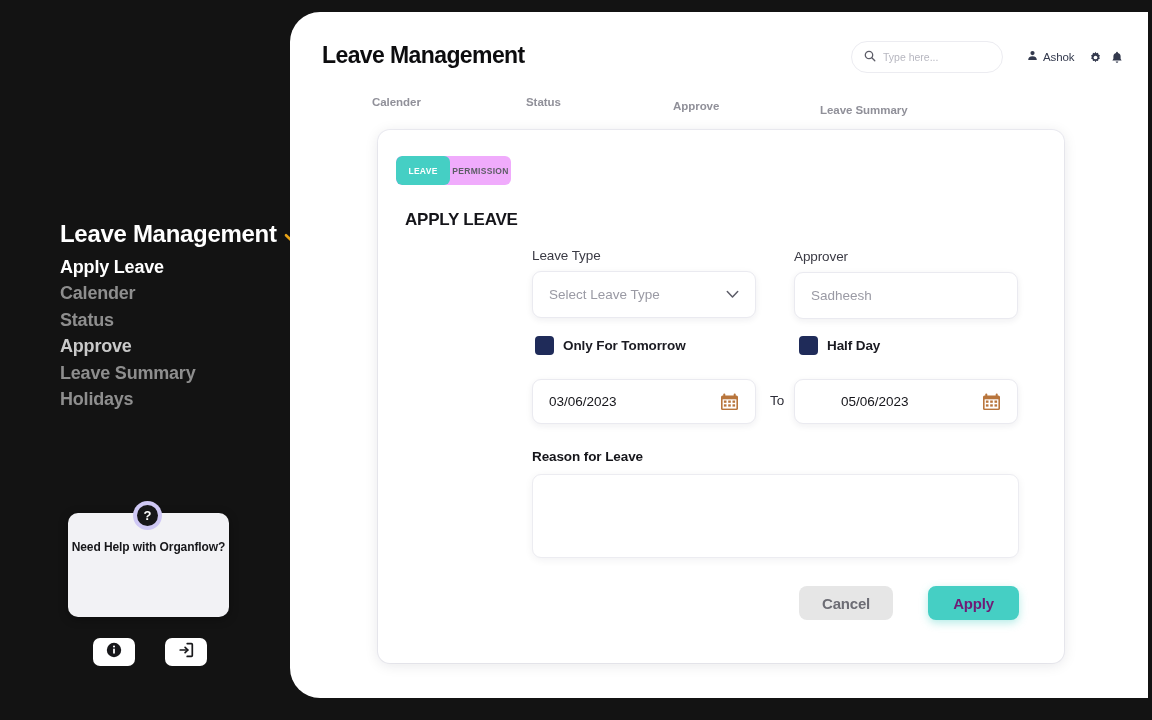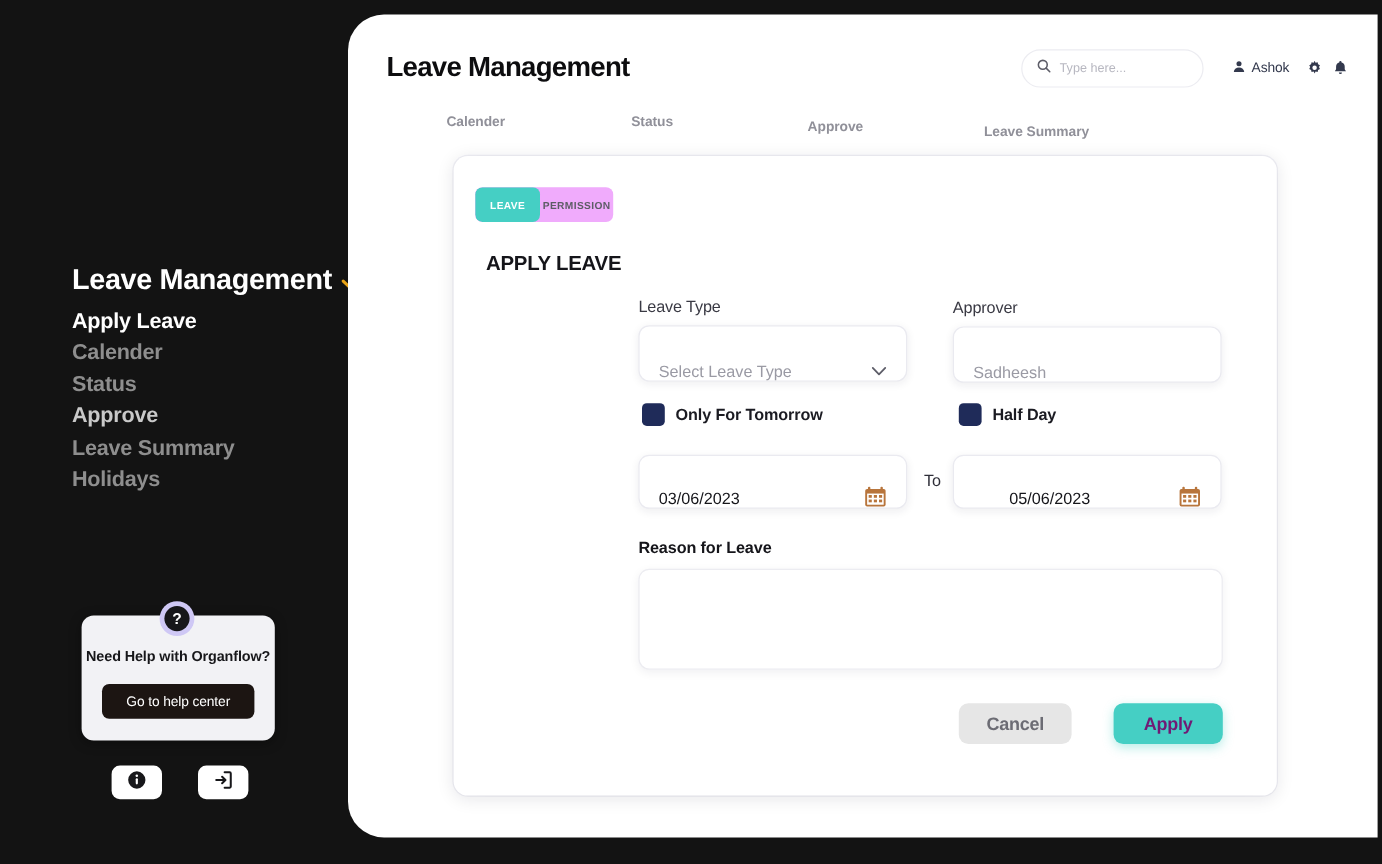--- a/index.html
+++ b/index.html
@@ -149,21 +149,21 @@
 
   .field-label {
     position: absolute; font-size: 13.5px; color: #3a3a44;
     letter-spacing: -0.1px;
   }
 
   .input-box {
     position: absolute; background: #ffffff;
     border: 1px solid #eaeaf0; border-radius: 9px;
     box-shadow: 0 2px 7px rgba(25,25,55,.07);
-    display: flex; align-items: flex-end;
+    display: flex; align-items: center;
     padding: 0 16px;
     font-size: 13.5px; color: #15151a;
   }
   .ph { color: #9a9aa4; }
 
   .select-caret { margin-left: auto; }
 
   .cbrow {
     position: absolute; display: flex; align-items: center; gap: 9px;
     font-size: 13.5px; font-weight: 700; color: #1b1b22; letter-spacing: -0.1px;
@@ -219,21 +219,20 @@
       <div class="side-link on">Apply Leave</div>
       <div class="side-link">Calender</div>
       <div class="side-link">Status</div>
       <div class="side-link semi">Approve</div>
       <div class="side-link">Leave Summary</div>
       <div class="side-link">Holidays</div>
     </div>
 
     <div id="help-card">
       <div id="help-title">Need Help with Organflow?</div>
-      <button id="help-btn">Go to help center</button>
     </div>
     <div id="help-badge">
       <div class="inner">?</div>
     </div>
 
     <div class="pill-btn" id="info-btn">
       <span>
         <svg width="16" height="16" viewBox="0 0 16 16">
           <circle cx="8" cy="8" r="7.2" fill="#17171a"></circle>
           <circle cx="8" cy="4.5" r="1.05" fill="#ffffff"></circle>

